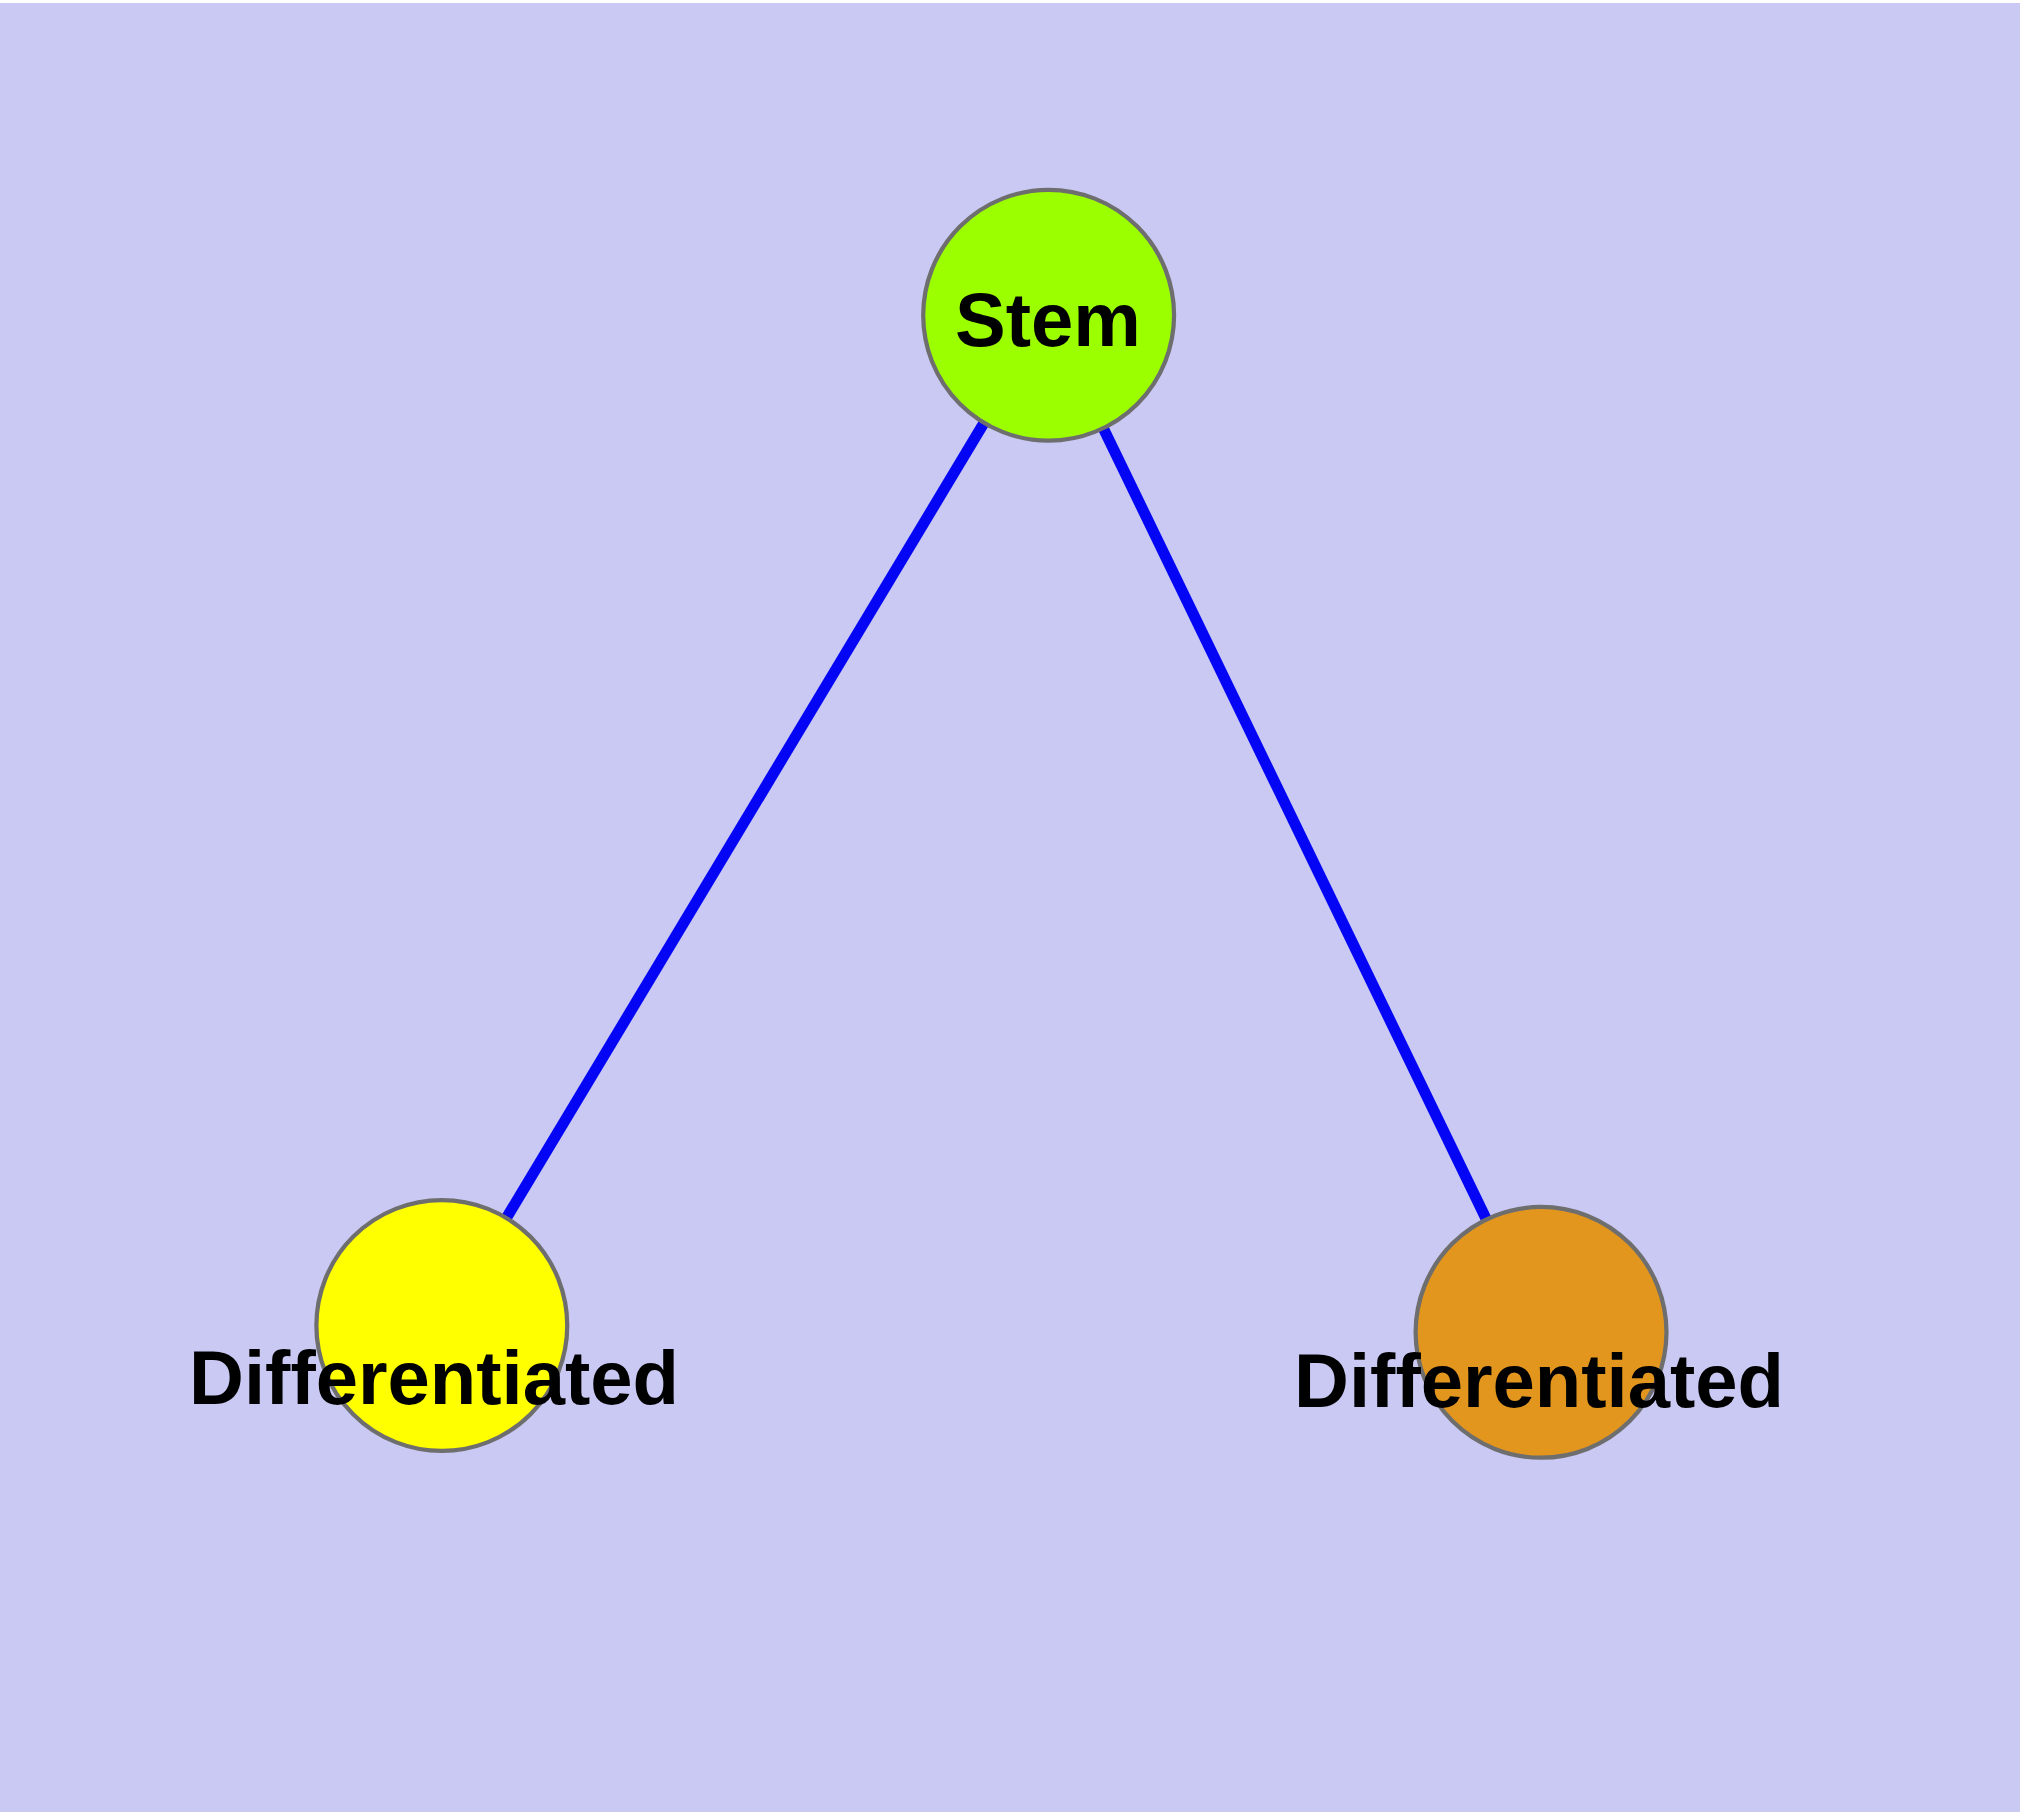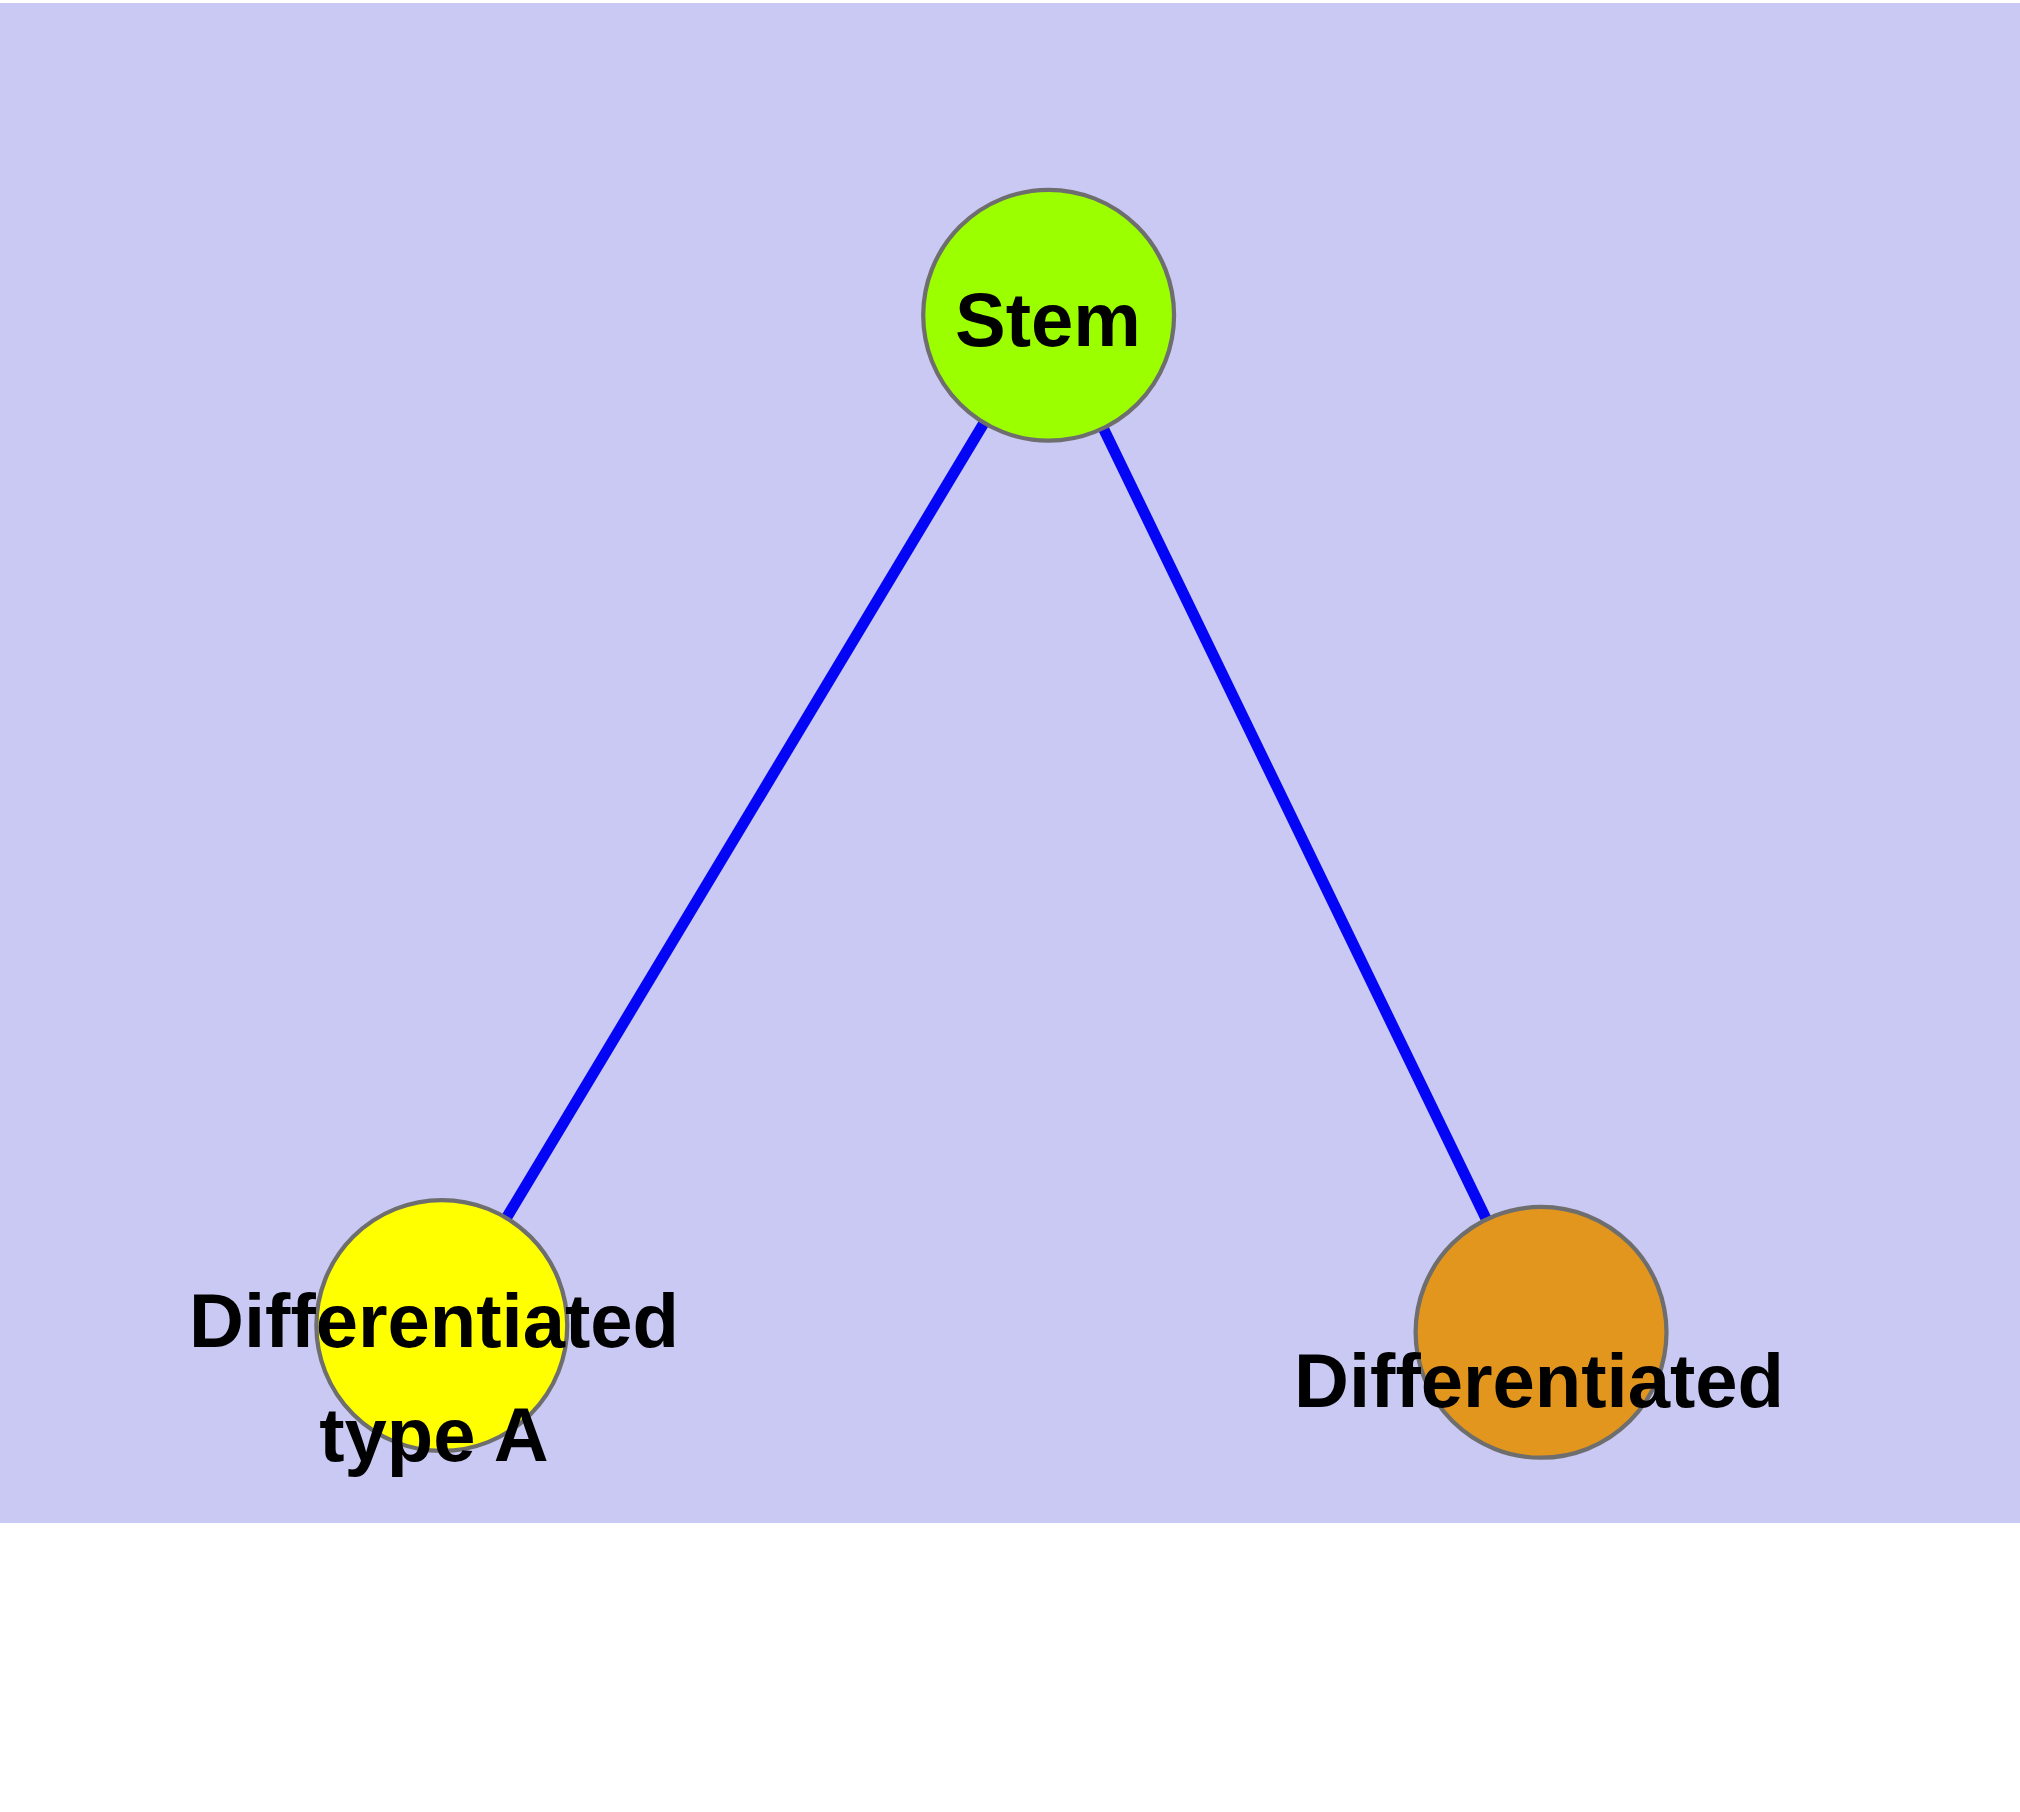--- a/index.html
+++ b/index.html
@@ -3,21 +3,21 @@
 <meta charset="utf-8">
 <style>
   html, body {
     margin: 0;
     padding: 0;
     background: #ffffff;
   }
   .stage {
     position: relative;
     width: 2021px;
-    height: 1523px;
+    height: 1812px;
     background: #C9C9F3;
     overflow: hidden;
     font-family: "Liberation Sans", sans-serif;
   }
   .top-strip {
     position: absolute;
     left: 0;
     top: 0;
     width: 100%;
     height: 2.5px;
@@ -68,21 +68,20 @@
   </svg>
 
   <div class="top-strip"></div>
 
   <div class="label" style="left:1048px; top:320px">
     <span class="line">Stem</span>
   </div>
 
   <div class="label" style="left:434px; top:1378px">
     <span class="line">Differentiated</span>
-    <span class="line">type A</span>
   </div>
 
   <div class="label" style="left:1539px; top:1381px">
     <span class="line">Differentiated</span>
   </div>
 
 </div>
 
 
 </body></html>

